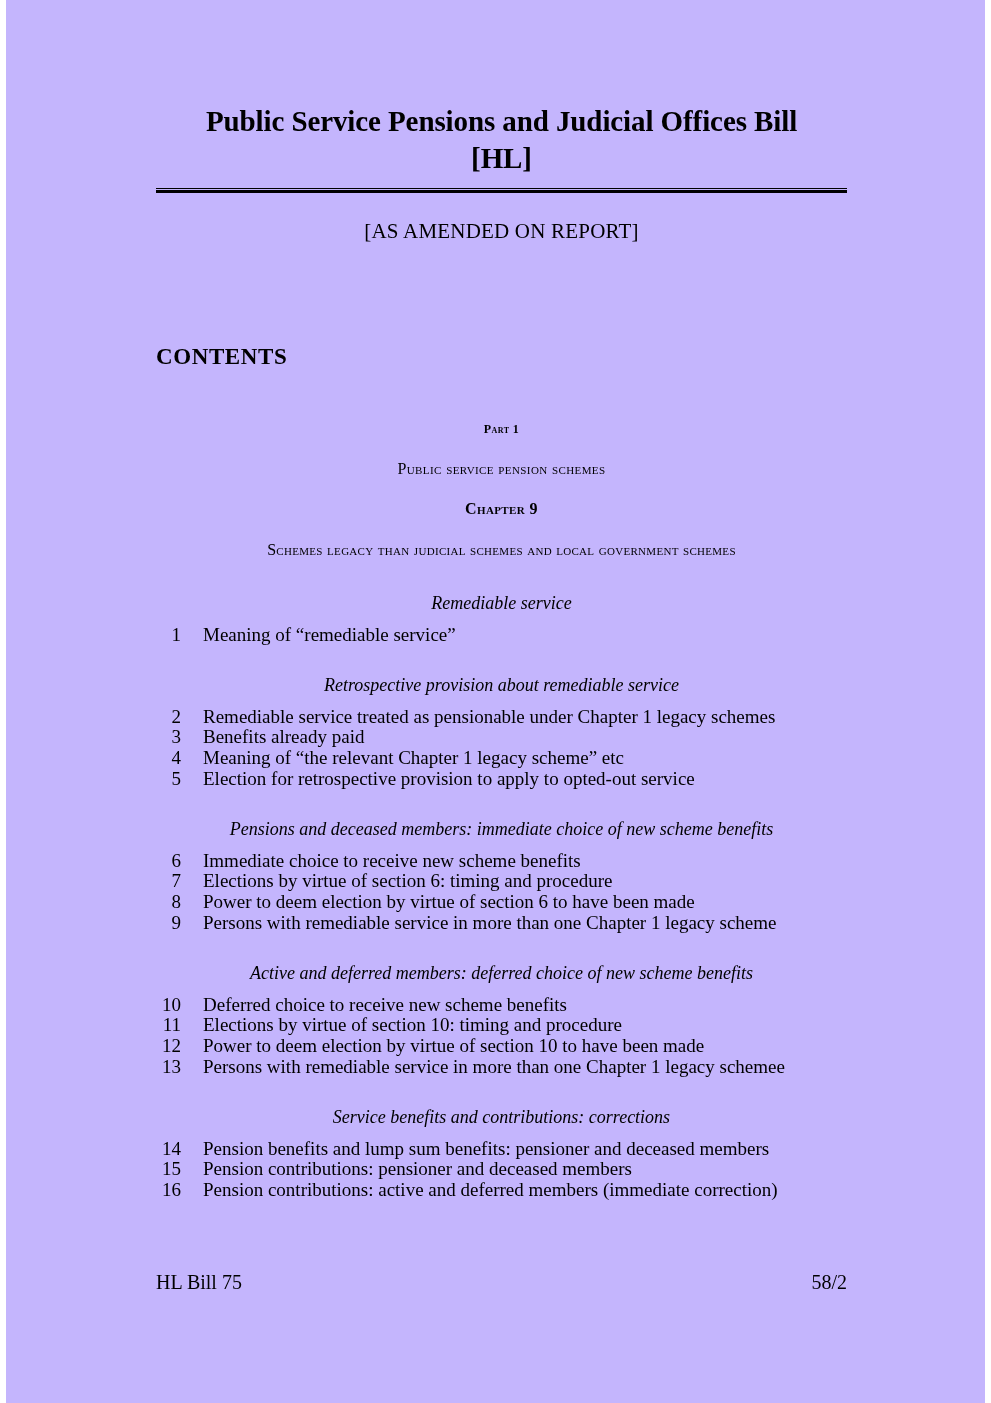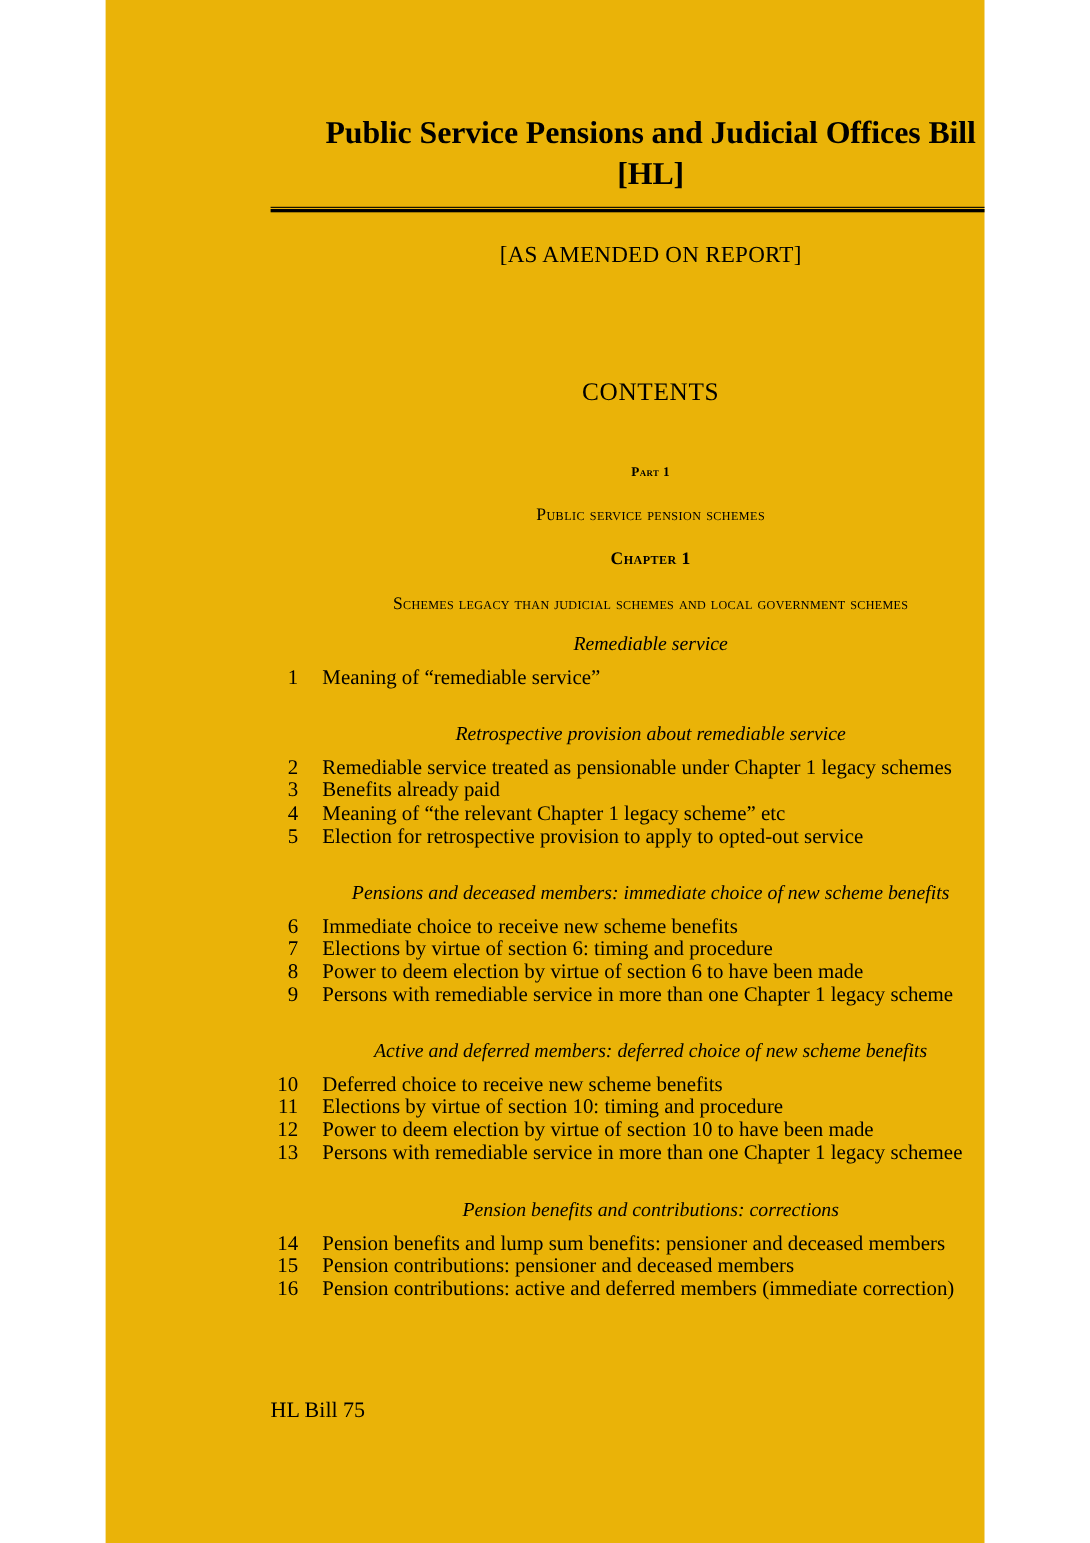--- a/index.html
+++ b/index.html
@@ -7,24 +7,24 @@
     margin: 0;
     padding: 0;
     background: #ffffff;
   }
   body {
     font-family: "Liberation Serif", "DejaVu Serif", serif;
     color: #000000;
   }
   .page {
     position: relative;
-    width: 799px;
+    width: 979px;
     height: 1403px;
     margin: 0 auto;
-    background: #eab308;
+    background: #c4b5fd;
     overflow: hidden;
     box-sizing: border-box;
   }
   .content-col {
     position: absolute;
     left: 150px;
     width: 691px;
     top: 0;
   }
 
@@ -57,23 +57,22 @@
     text-align: center;
     font-size: 21px;
     line-height: 1.2;
     letter-spacing: 0.2px;
   }
 
   
   .contents-heading {
     margin: 0;
     padding-top: 88px;
-    text-align: center;
     font-size: 23px;
-    font-weight: normal;
+    font-weight: bold;
     letter-spacing: 0.6px;
   }
 
   
   .part-heading {
     margin: 0;
     padding-top: 52px;
     text-align: center;
     font-size: 12px;
     font-weight: bold;
@@ -106,21 +105,21 @@
     font-weight: normal;
     font-variant: small-caps;
     letter-spacing: 0.3px;
   }
 
   
   .toc-group {
     margin-top: 30px;
   }
   .toc-group.first-group {
-    margin-top: 16px;
+    margin-top: 34px;
   }
   .group-crosshead {
     margin: 0 0 10px 0;
     text-align: center;
     font-style: italic;
     font-size: 18px;
     line-height: 1.2;
   }
   .toc-list {
     list-style: none;
@@ -171,21 +170,21 @@
 
     <div class="rule-double"></div>
 
     <p class="amendment-note">[AS AMENDED ON REPORT]</p>
 
     <h2 class="contents-heading">CONTENTS</h2>
 
     <h3 class="part-heading">Part 1</h3>
     <p class="part-subheading">Public service pension schemes</p>
 
-    <h3 class="chapter-heading">Chapter 1</h3>
+    <h3 class="chapter-heading">Chapter 9</h3>
     <p class="chapter-subheading">Schemes legacy than judicial schemes and local government schemes</p>
 
     <section class="toc-group first-group">
       <p class="group-crosshead">Remediable service</p>
       <ul class="toc-list">
         <li class="toc-entry">
           <span class="entry-number">1</span>
           <span class="entry-title">Meaning of “remediable service”</span>
         </li>
       </ul>
@@ -251,21 +250,21 @@
           <span class="entry-title">Power to deem election by virtue of section 10 to have been made</span>
         </li>
         <li class="toc-entry">
           <span class="entry-number">13</span>
           <span class="entry-title">Persons with remediable service in more than one Chapter 1 legacy schemee</span>
         </li>
       </ul>
     </section>
 
     <section class="toc-group">
-      <p class="group-crosshead">Pension benefits and contributions: corrections</p>
+      <p class="group-crosshead">Service benefits and contributions: corrections</p>
       <ul class="toc-list">
         <li class="toc-entry">
           <span class="entry-number">14</span>
           <span class="entry-title">Pension benefits and lump sum benefits: pensioner and deceased members</span>
         </li>
         <li class="toc-entry">
           <span class="entry-number">15</span>
           <span class="entry-title">Pension contributions: pensioner and deceased members</span>
         </li>
         <li class="toc-entry">

